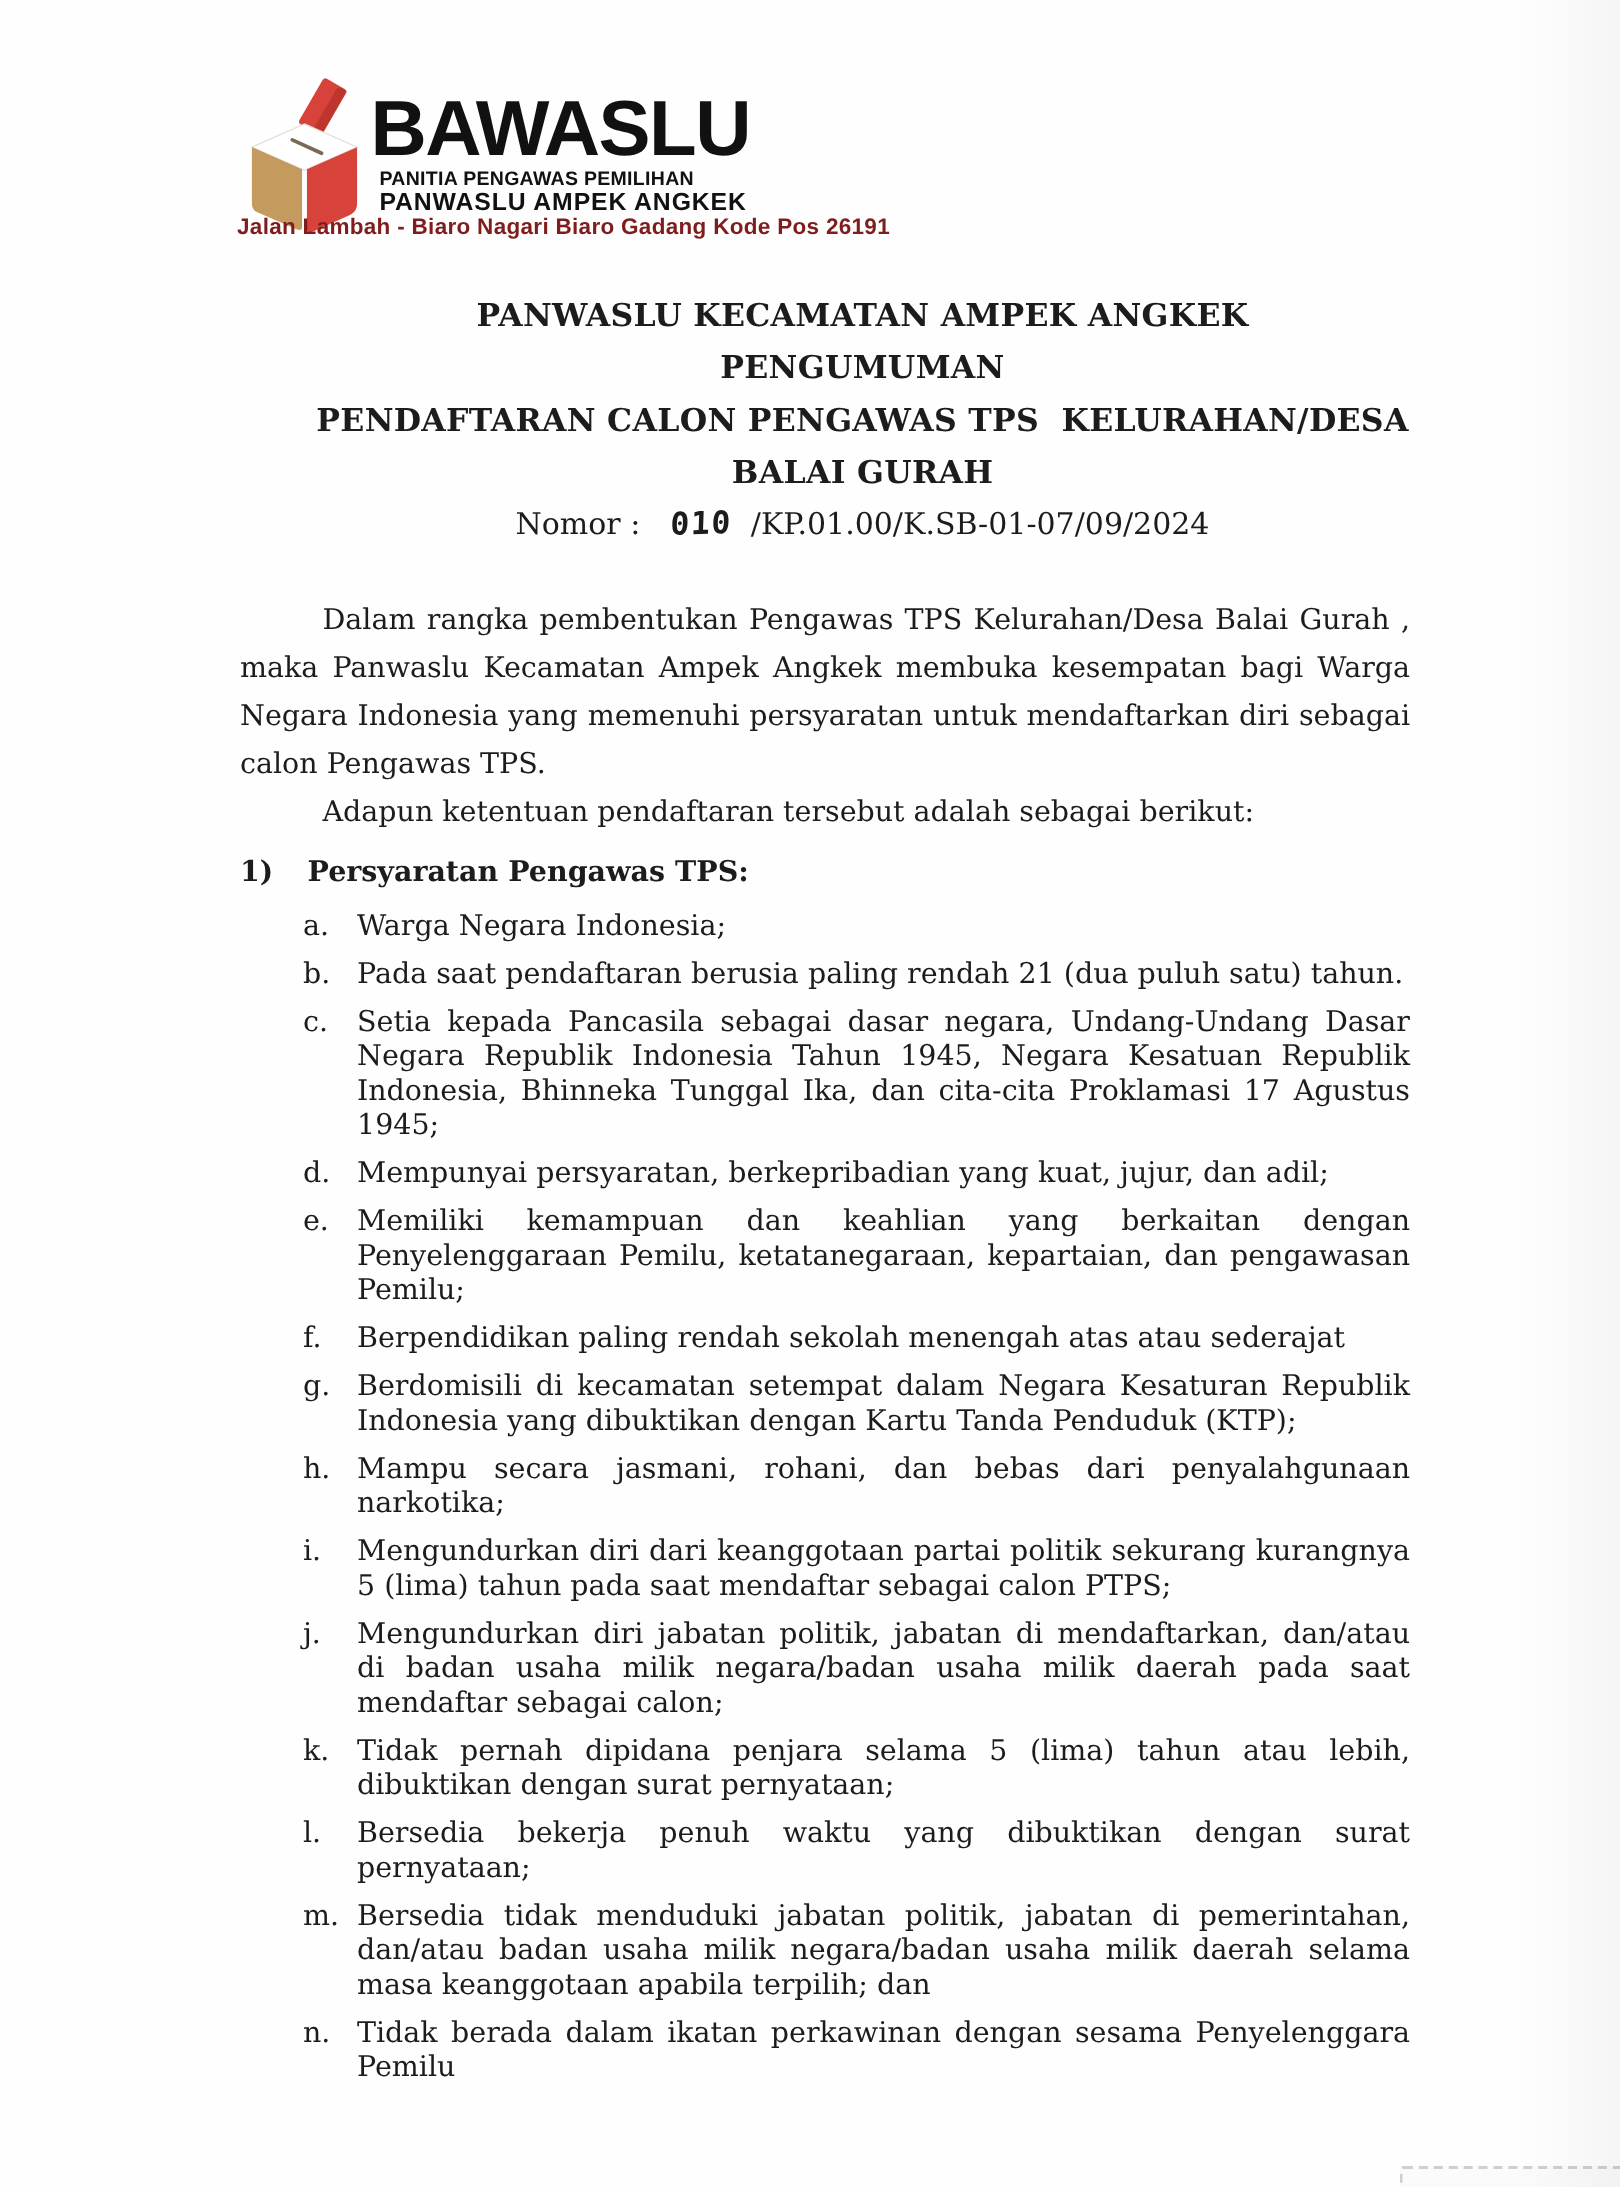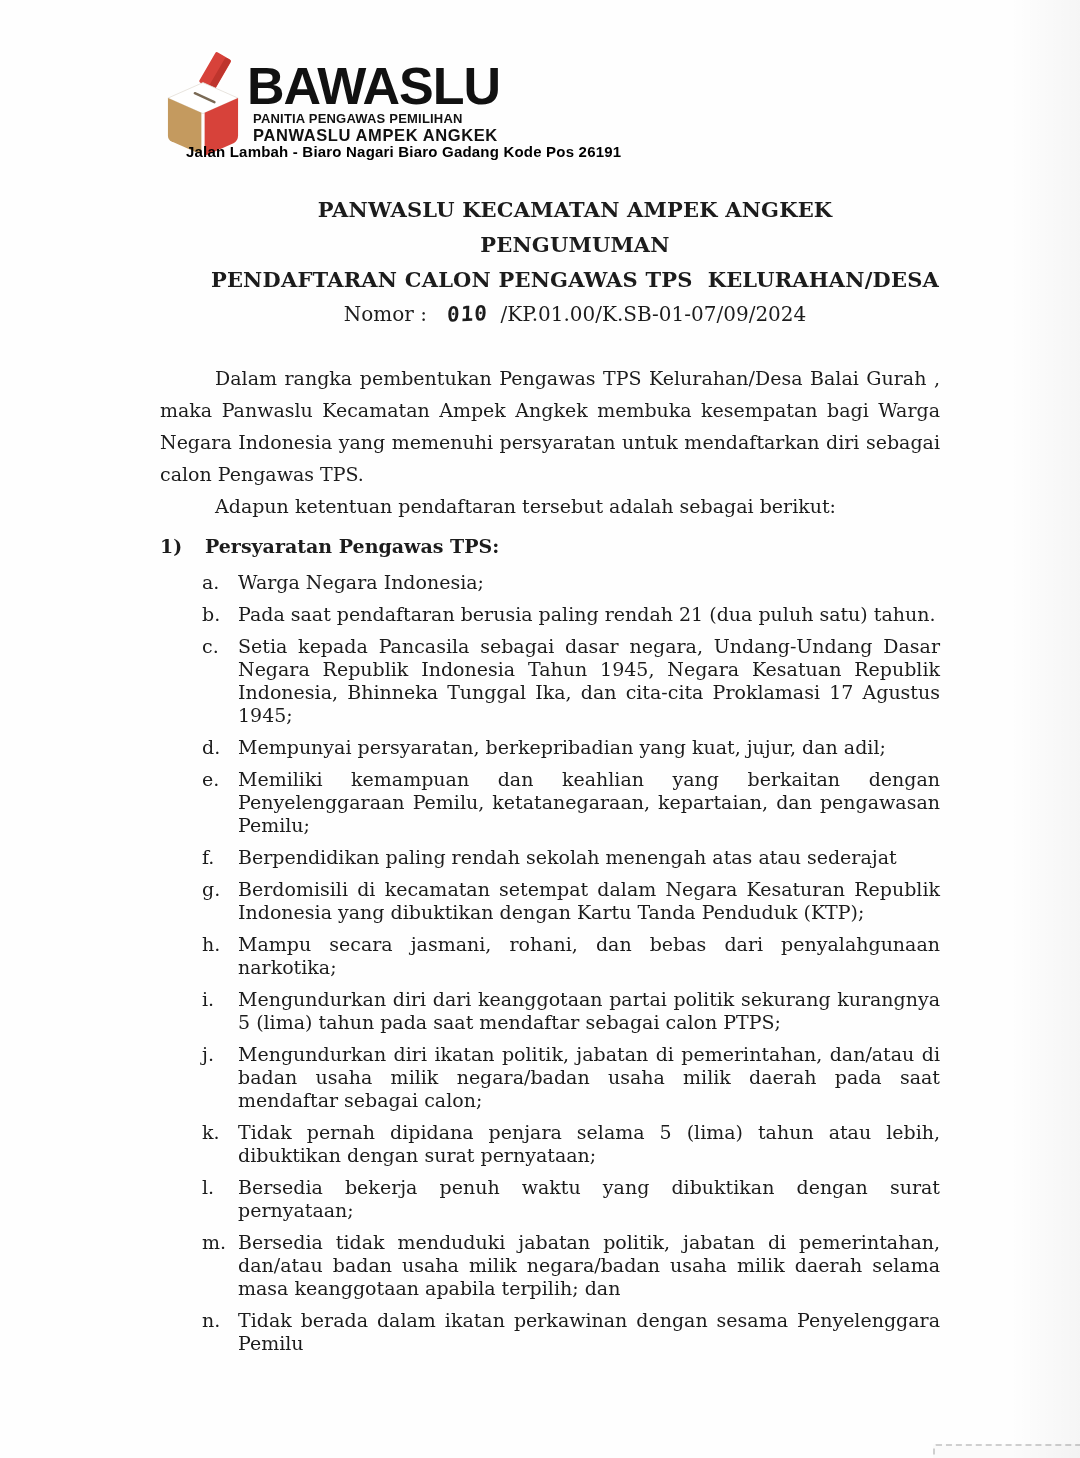--- a/index.html
+++ b/index.html
@@ -26,21 +26,21 @@
   .lh-text { position: absolute; left: 247px; top: 62px; font-family: "Liberation Sans", sans-serif; }
   .org-name {
     font-size: 52px; font-weight: bold; letter-spacing: -1px;
     line-height: 48px; color: #111;
   }
   .org-sub { font-size: 13px; font-weight: bold; line-height: 17px; color: #111; letter-spacing: 0.2px; margin-left: 6px; }
   .org-sub2 { font-size: 16.5px; font-weight: bold; line-height: 17px; color: #111; letter-spacing: 0.6px; margin-left: 6px; }
   .lh-address {
     position: absolute; left: 158px; top: 143px;
     font-family: "Liberation Sans", sans-serif;
-    font-size: 15px; font-weight: bold; color: #000000; letter-spacing: 0.2px; margin-left: 28px;
+    font-size: 15px; font-weight: bold; color: #7f1d1d; letter-spacing: 0.2px;
   }
 
   
   .content { position: absolute; left: 160px; top: 192px; width: 780px; }
 
   .title-block { margin-left: 50px; width: 730px; text-align: center; }
   .title-line {
     font-size: 21px; font-weight: bold; line-height: 35px; letter-spacing: 0.2px;
   }
   .pre { white-space: pre-wrap; }
@@ -114,20 +114,21 @@
     </div>
     <div class="lh-address">Jalan Lambah - Biaro Nagari Biaro Gadang Kode Pos 26191</div>
   </header>
 
   <main class="content">
 
     <section class="title-block">
       <div class="title-line">PANWASLU KECAMATAN AMPEK ANGKEK</div>
       <div class="title-line">PENGUMUMAN</div>
       <div class="title-line pre">PENDAFTARAN CALON PENGAWAS TPS  KELURAHAN/DESA</div>
+      <div class="title-line">BALAI GURAH</div>
       <div class="nomor-line">
         <span class="nomor-label">Nomor :</span>
         <span class="handwritten">010</span>
         <span>/KP.01.00/K.SB-01-07/09/2024</span>
       </div>
     </section>
 
     <p class="para1">Dalam rangka pembentukan Pengawas TPS Kelurahan/Desa Balai Gurah , maka Panwaslu Kecamatan Ampek Angkek membuka kesempatan bagi Warga Negara Indonesia yang memenuhi persyaratan untuk mendaftarkan diri sebagai calon Pengawas TPS.</p>
     <p class="para2">Adapun ketentuan pendaftaran tersebut adalah sebagai berikut:</p>
 
@@ -177,21 +178,21 @@
         <span class="req-text">Mampu secara jasmani, rohani, dan bebas dari penyalahgunaan narkotika;</span>
       </li>
 
       <li class="req-item">
         <span class="req-letter">i.</span>
         <span class="req-text">Mengundurkan diri dari keanggotaan partai politik sekurang kurangnya 5 (lima) tahun pada saat mendaftar sebagai calon PTPS;</span>
       </li>
 
       <li class="req-item">
         <span class="req-letter">j.</span>
-        <span class="req-text">Mengundurkan diri ikatan politik, jabatan di pemerintahan, dan/atau di badan usaha milik negara/badan usaha milik daerah pada saat mendaftar sebagai calon;</span>
+        <span class="req-text">Mengundurkan diri jabatan politik, jabatan di mendaftarkan, dan/atau di badan usaha milik negara/badan usaha milik daerah pada saat mendaftar sebagai calon;</span>
       </li>
 
       <li class="req-item">
         <span class="req-letter">k.</span>
         <span class="req-text">Tidak pernah dipidana penjara selama 5 (lima) tahun atau lebih, dibuktikan dengan surat pernyataan;</span>
       </li>
 
       <li class="req-item">
         <span class="req-letter">l.</span>
         <span class="req-text">Bersedia bekerja penuh waktu yang dibuktikan dengan surat pernyataan;</span>

